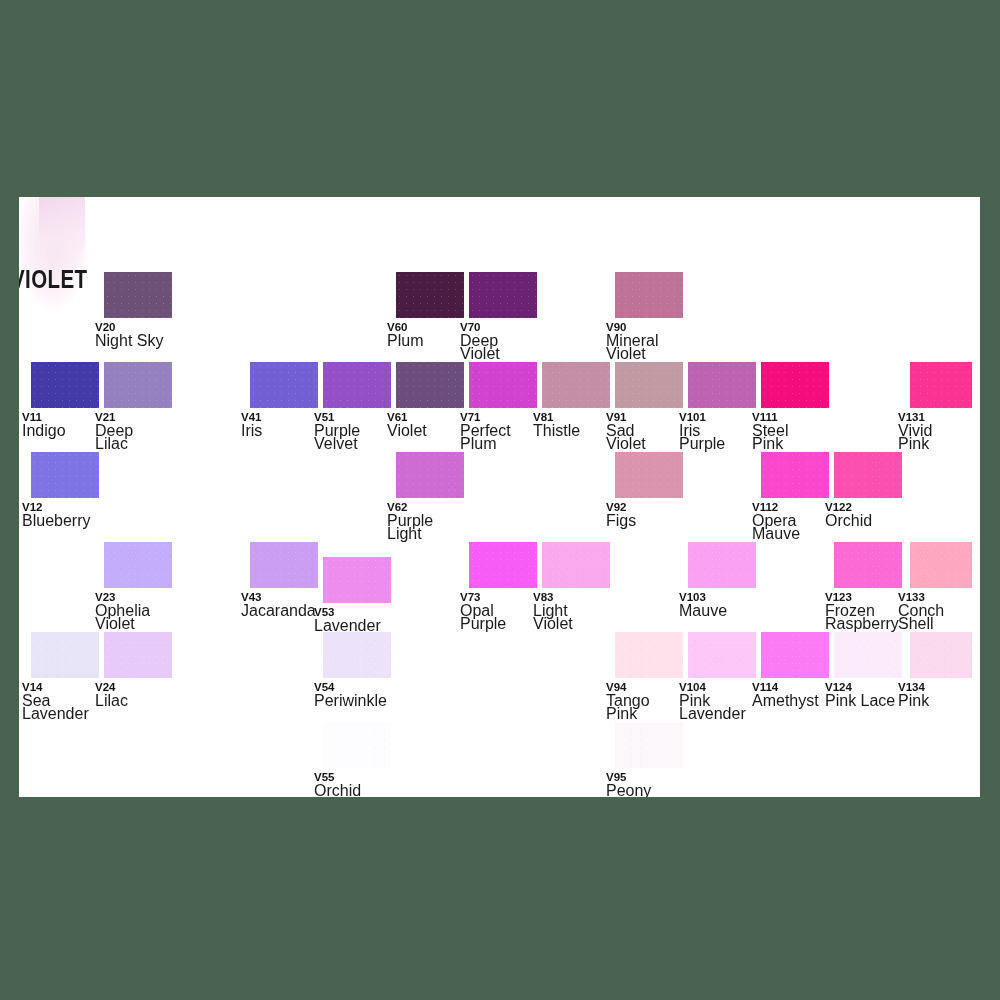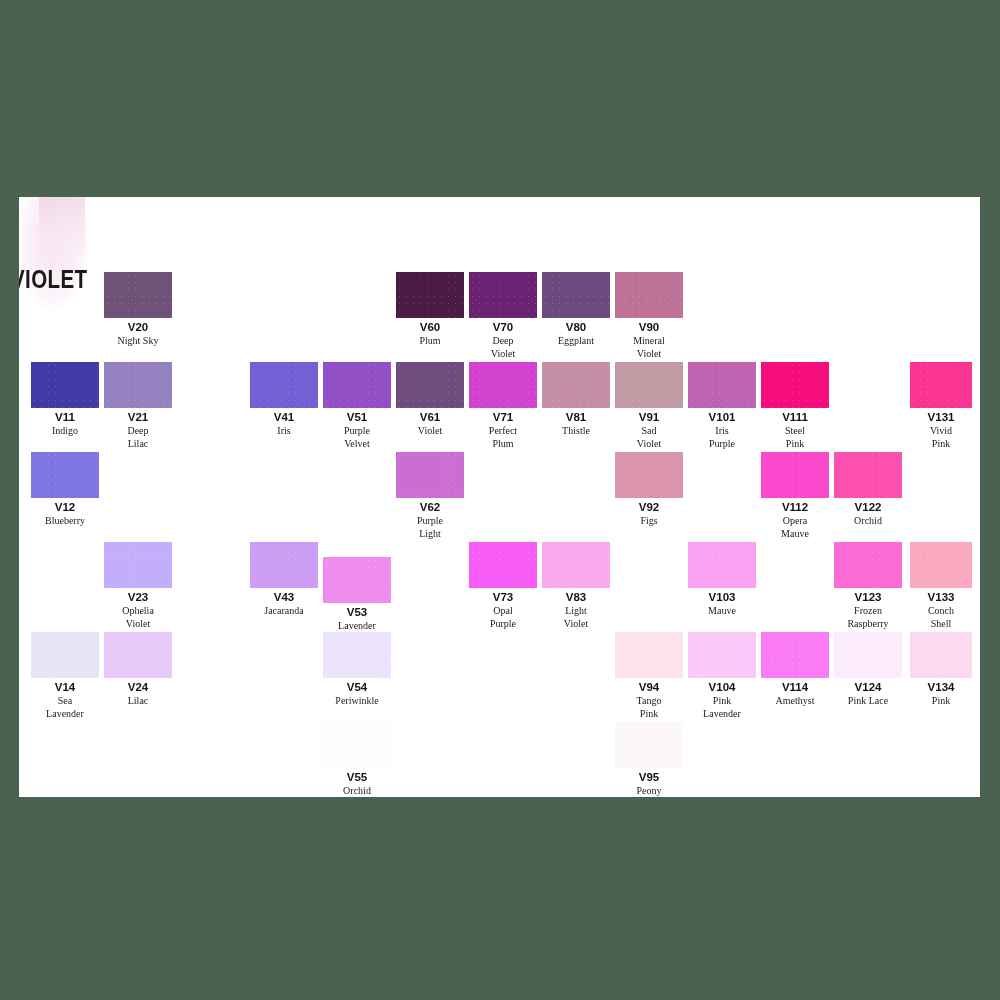--- a/index.html
+++ b/index.html
@@ -58,21 +58,20 @@
   .grid {
     position: absolute;
     left: 0;
     top: 0;
     width: 961px;
     height: 600px;
   }
   .cell {
     position: absolute;
     width: 86px;
-    text-align: center;
   }
   .swatch {
     width: 68px;
     height: 46px;
     margin: 0 auto;
     display: block;
     box-sizing: border-box;
     position: relative;
   }
   .swatch .tex {
@@ -87,25 +86,24 @@
   }
   .code {
     font-size: 11.5px;
     font-weight: 700;
     color: #141414;
     margin-top: 3px;
     line-height: 13px;
     white-space: nowrap;
   }
   .cname {
-    font-size: 10px;
+    font-size: 16px;
     font-weight: 400;
     color: #1a1a1a;
     line-height: 13px;
-    font-family: Liberation Serif, serif;
   }
   
   .col10 .swatch { width: 62px; margin-left: 12px; }
 </style>
 </head>
 <body>
 
 <div id="page">
   <div id="watermark"></div>
   <div id="watermark2"></div>
@@ -128,27 +126,20 @@
       <div class="cell" style="left: 441px; top: 75px;">
         <div class="swatch" style="background: rgb(107, 34, 114);">
           <div class="tex"></div>
         </div>
         <div class="code">V70</div>
         <div class="cname">
           <div>Deep</div>
           <div>Violet</div>
         </div>
       </div>
-      <div class="cell" style="left: 514px; top: 75px;">
-        <div class="swatch" style="background: rgb(106, 74, 129);">
-          <div class="tex"></div>
-        </div>
-        <div class="code">V80</div>
-        <div class="cname">Eggplant</div>
-      </div>
       <div class="cell" style="left: 587px; top: 75px;">
         <div class="swatch" style="background: rgb(191, 114, 152);">
           <div class="tex"></div>
         </div>
         <div class="code">V90</div>
         <div class="cname">
           <div>Mineral</div>
           <div>Violet</div>
         </div>
       </div>

